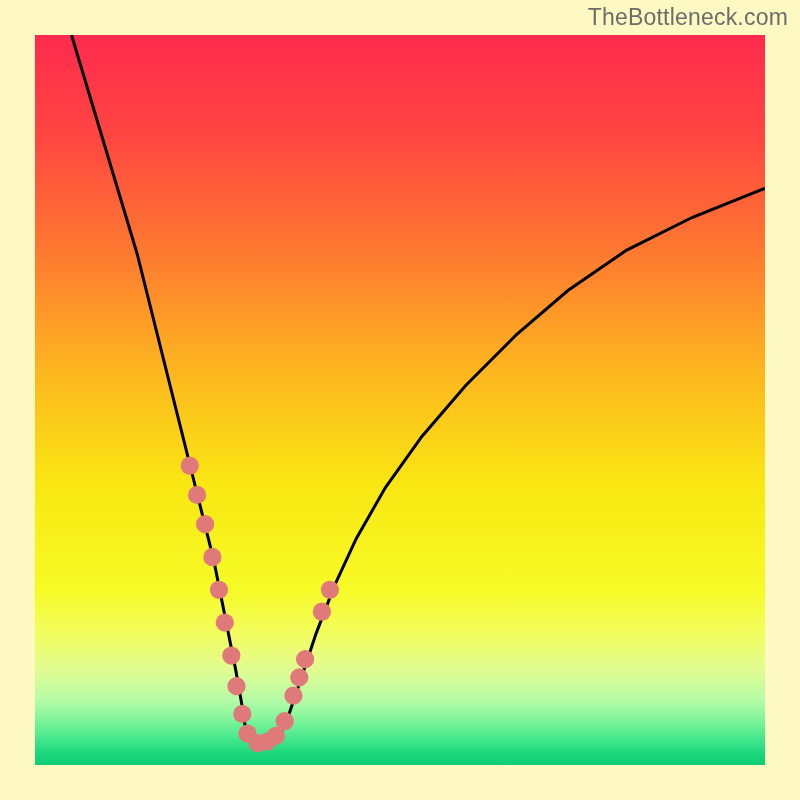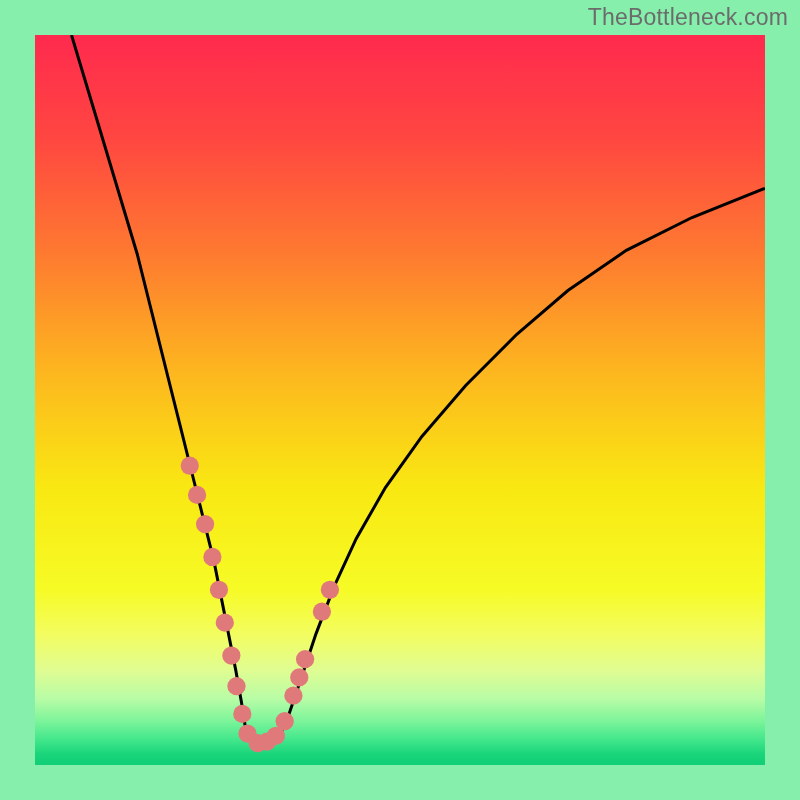--- a/index.html
+++ b/index.html
@@ -7,21 +7,21 @@
     padding: 0;
     width: 800px;
     height: 800px;
     overflow: hidden;
     background: #000;
     font-family: Arial, Helvetica, sans-serif;
   }
   .frame {
     position: absolute;
     inset: 0;
-    background: #86efac;
+    background: #fef9c3;
   }
   .plot {
     position: absolute;
     left: 35px;
     top: 35px;
     width: 730px;
     height: 730px;
     overflow: hidden;
   }
   .gradient {

